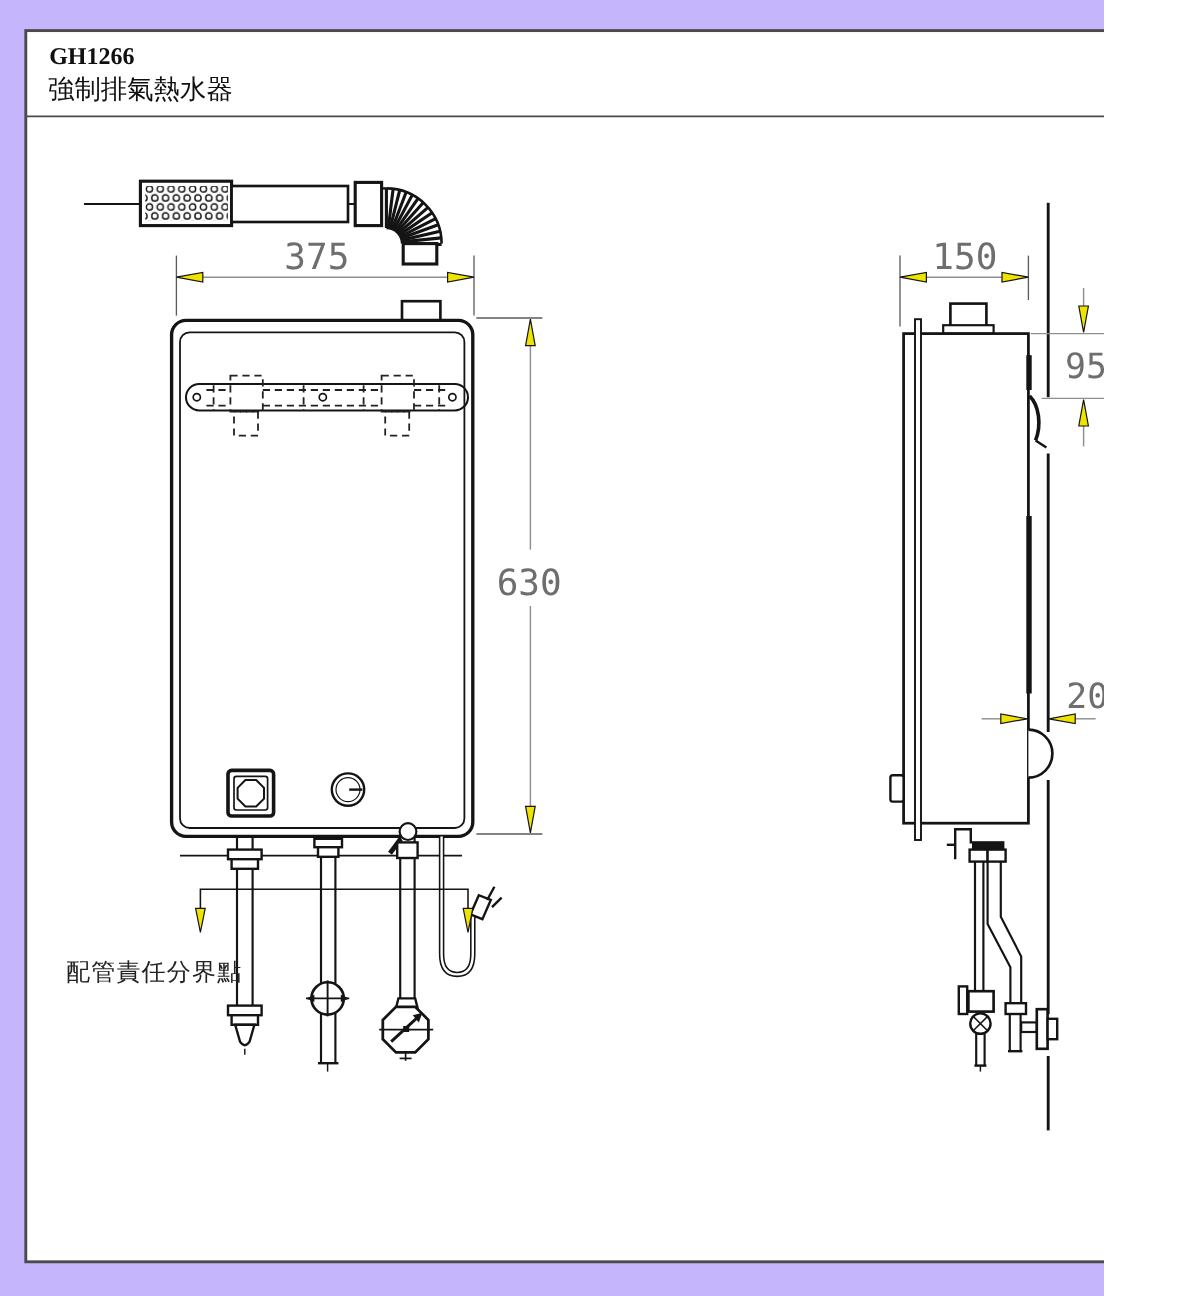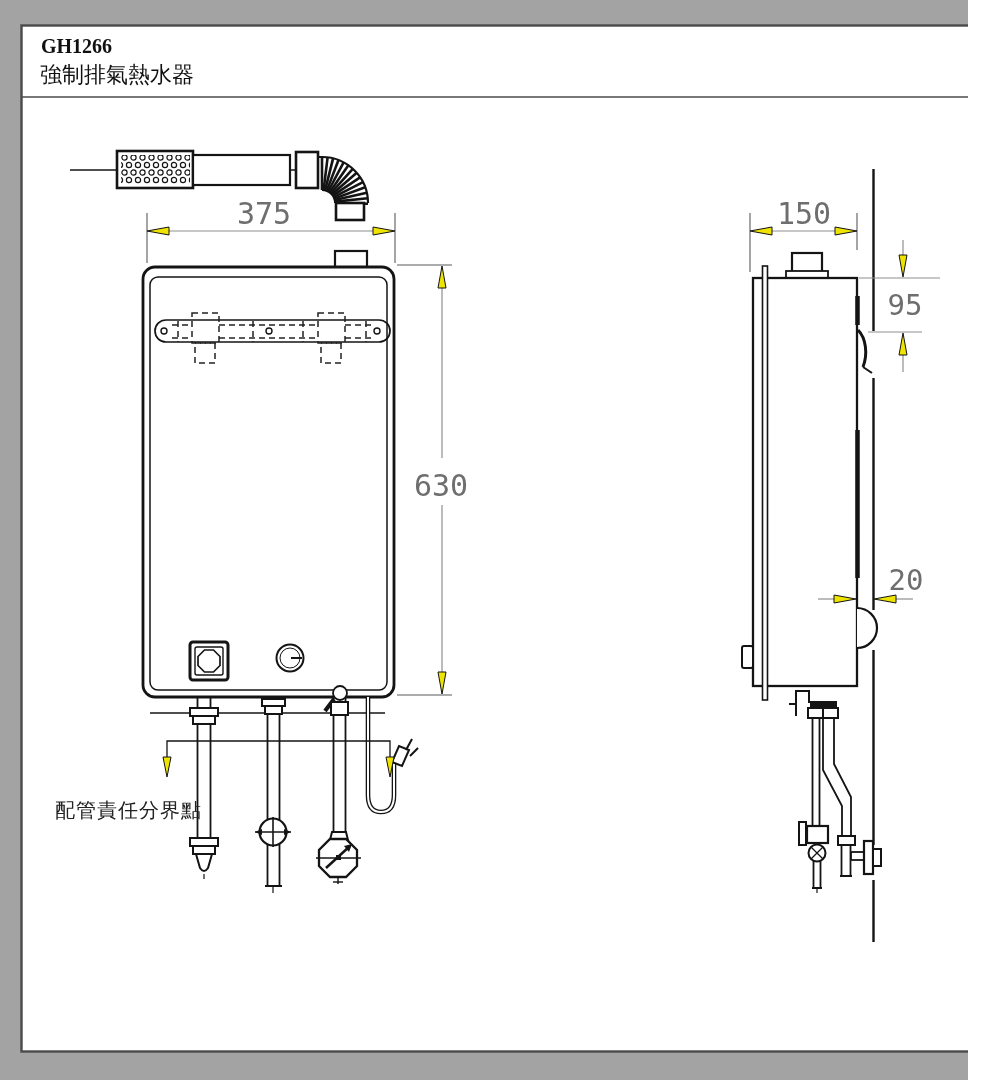--- a/index.html
+++ b/index.html
@@ -1,16 +1,16 @@
 <!DOCTYPE html>
 <html><head>
 <meta charset="utf-8">
 <style>
   html,body{margin:0;padding:0;background:#fff;}
-  .page{position:relative;width:920px;height:1080px;background:#a3a3a3;overflow:hidden;padding-left:48px;}
+  .page{position:relative;width:920px;height:1080px;background:#c4b5fd;overflow:hidden;}
   svg{position:absolute;left:0;top:0;}
   .obj{stroke:#141414;fill:none;}
   .objf{stroke:#141414;fill:#ffffff;}
   .dimline{stroke:#8f8f8f;stroke-width:1.2;fill:none;}
   .extline{stroke:#5a5a5a;stroke-width:1.1;fill:none;}
   .arw{fill:#efe400;stroke:#141414;stroke-width:1;}
   .dimtext{font-family:"DejaVu Sans Mono",monospace;font-size:30px;fill:#6e6e6e;}
   .dimtext-s{font-family:"DejaVu Sans Mono",monospace;font-size:29px;fill:#6e6e6e;}
   .t-model{font-family:"Liberation Serif",serif;font-weight:600;font-size:20px;fill:#101010;}
   .t-product{font-family:"Liberation Serif",serif;font-weight:400;font-size:22px;fill:#101010;}

